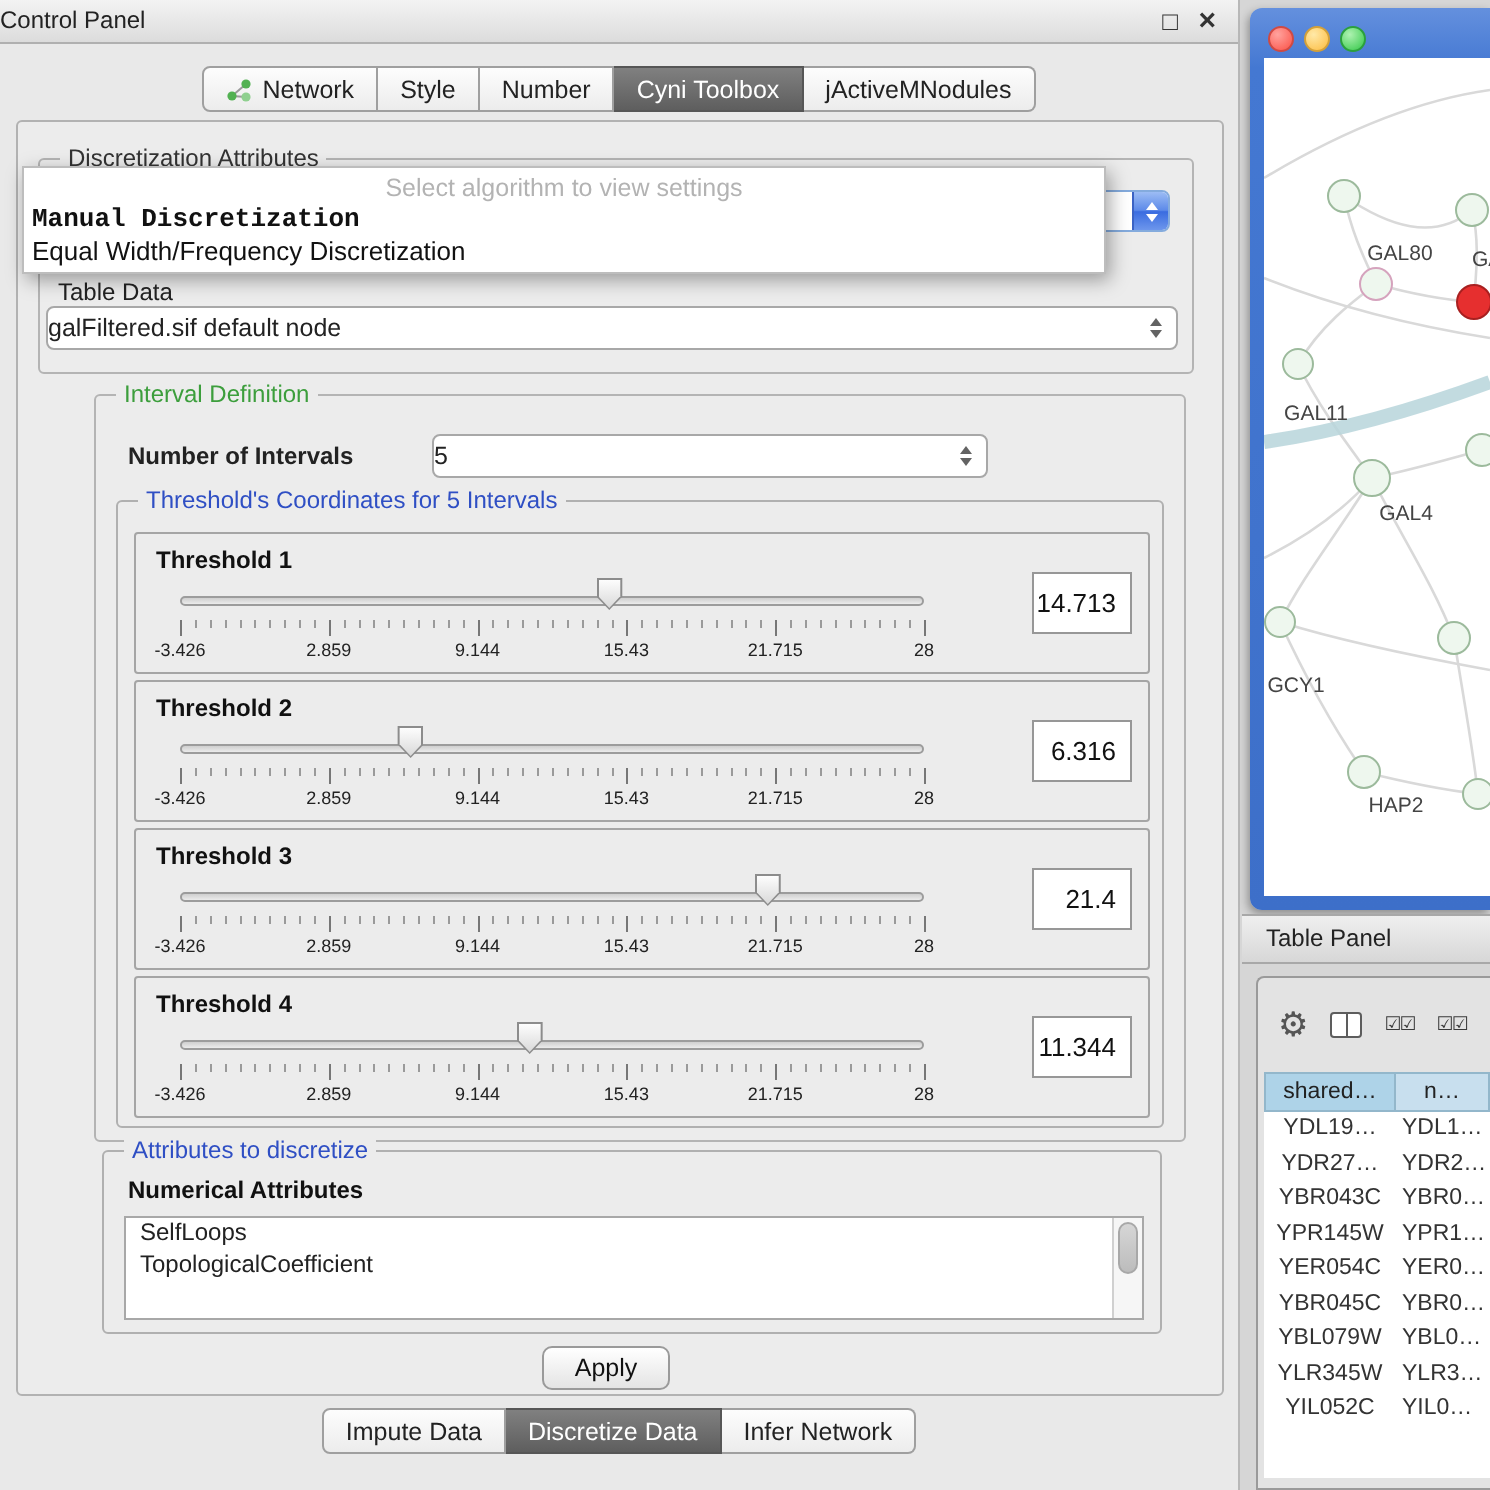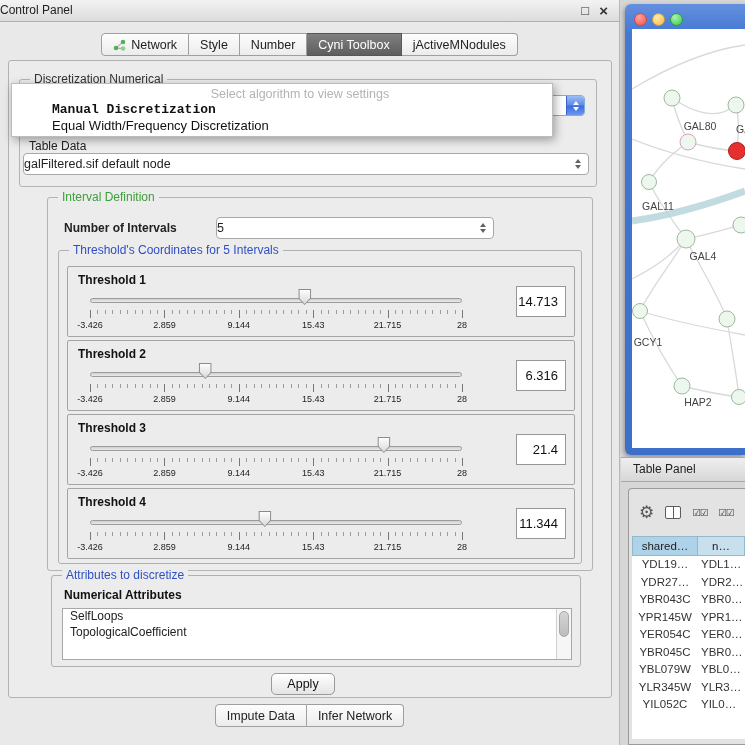--- a/index.html
+++ b/index.html
@@ -32,21 +32,21 @@
   .algo-group{position:absolute;left:10px;top:18px;width:578px;height:108px;border:1px solid #b4b4b4;border-radius:3px;}
   .algo-combo{position:absolute;left:12px;top:34px;width:564px;height:21px;background:#fff;border:1px solid #84abdd;border-radius:4px;}
   .combo-blue-btn{position:absolute;right:0;top:0;bottom:0;width:18px;border-radius:0 3px 3px 0;background:linear-gradient(#9cbcf4,#5d8ae9 48%,#3a6ce0 52%,#6d96ec);border-left:1px solid #3a62c4;display:flex;flex-direction:column;align-items:center;justify-content:center;}
   .tri{width:0;height:0;}
   .tri-up{border-left:3.5px solid transparent;border-right:3.5px solid transparent;border-bottom:4.5px solid #fff;margin-bottom:2px;}
   .tri-down{border-left:3.5px solid transparent;border-right:3.5px solid transparent;border-top:4.5px solid #fff;}
   .combo-arrows{position:absolute;right:7px;top:50%;transform:translateY(-50%);display:flex;flex-direction:column;align-items:center;}
   .combo-arrows .tri-up{border-bottom-color:#636363;}
   .combo-arrows .tri-down{border-top-color:#636363;}
 
-  .popup{position:absolute;left:2px;top:22px;width:542px;height:54px;background:#fff;border:1px solid #bdbdbd;box-shadow:2px 3px 9px rgba(0,0,0,.35);z-index:20;padding-top:2px;padding-left:36px;}
+  .popup{position:absolute;left:2px;top:22px;width:542px;height:54px;background:#fff;border:1px solid #bdbdbd;box-shadow:2px 3px 9px rgba(0,0,0,.35);z-index:20;padding-top:2px;}
   .popup-prompt{text-align:center;font-size:12.5px;color:#b3b3b3;height:16px;line-height:16px;}
   .popup-opt{font-size:13px;color:#111;height:16px;line-height:16px;padding-left:4px;white-space:nowrap;}
   .popup-opt.bold{font-weight:bold;font-family:Liberation Mono, monospace;}
 
   .tabledata-label{position:absolute;left:20px;top:78px;font-size:12px;color:#222;}
   .tabledata-combo{position:absolute;left:14px;top:92px;width:566px;height:22px;background:#fff;border:1px solid #a8a8a8;border-radius:4px;}
   .combo-value{display:block;font-size:12.5px;color:#222;line-height:20px;white-space:nowrap;overflow:hidden;}
 
   .interval-group{position:absolute;left:38px;top:136px;width:546px;height:374px;border:1px solid #b4b4b4;border-radius:3px;}
   .intervals-label{position:absolute;left:16px;top:23px;font-size:12px;font-weight:bold;color:#222;}
@@ -135,21 +135,21 @@
         <span>Cyni Toolbox</span>
       </div>
     <div class="segment">
         <span>jActiveMNodules</span>
       </div>
   </div>
 
   <div class="content-panel">
 
     <div class="algo-group">
-      <span class="group-title gt-gray">Discretization Numerical</span>
+      <span class="group-title gt-gray">Discretization Attributes</span>
     </div>
     <div class="algo-combo">
       <div class="combo-blue-btn">
         <div class="tri tri-up"></div>
         <div class="tri tri-down"></div>
       </div>
     </div>
     <div class="popup">
       <div class="popup-prompt">Select algorithm to view settings</div>
       <div class="popup-opt bold">Manual Discretization</div>
@@ -265,20 +265,23 @@
           </div>
       </div>
     </div>
 
     <div class="apply-btn">Apply</div>
   </div>
 
   <div class="segbar segbar-bottom">
     <div class="segment">
         <span>Impute Data</span>
+      </div>
+    <div class="segment selected">
+        <span>Discretize Data</span>
       </div>
     <div class="segment">
         <span>Infer Network</span>
       </div>
   </div>
 </div>
 
 <div id="network-window">
   <div class="traffic t-red"></div>
   <div class="traffic t-yellow"></div>

